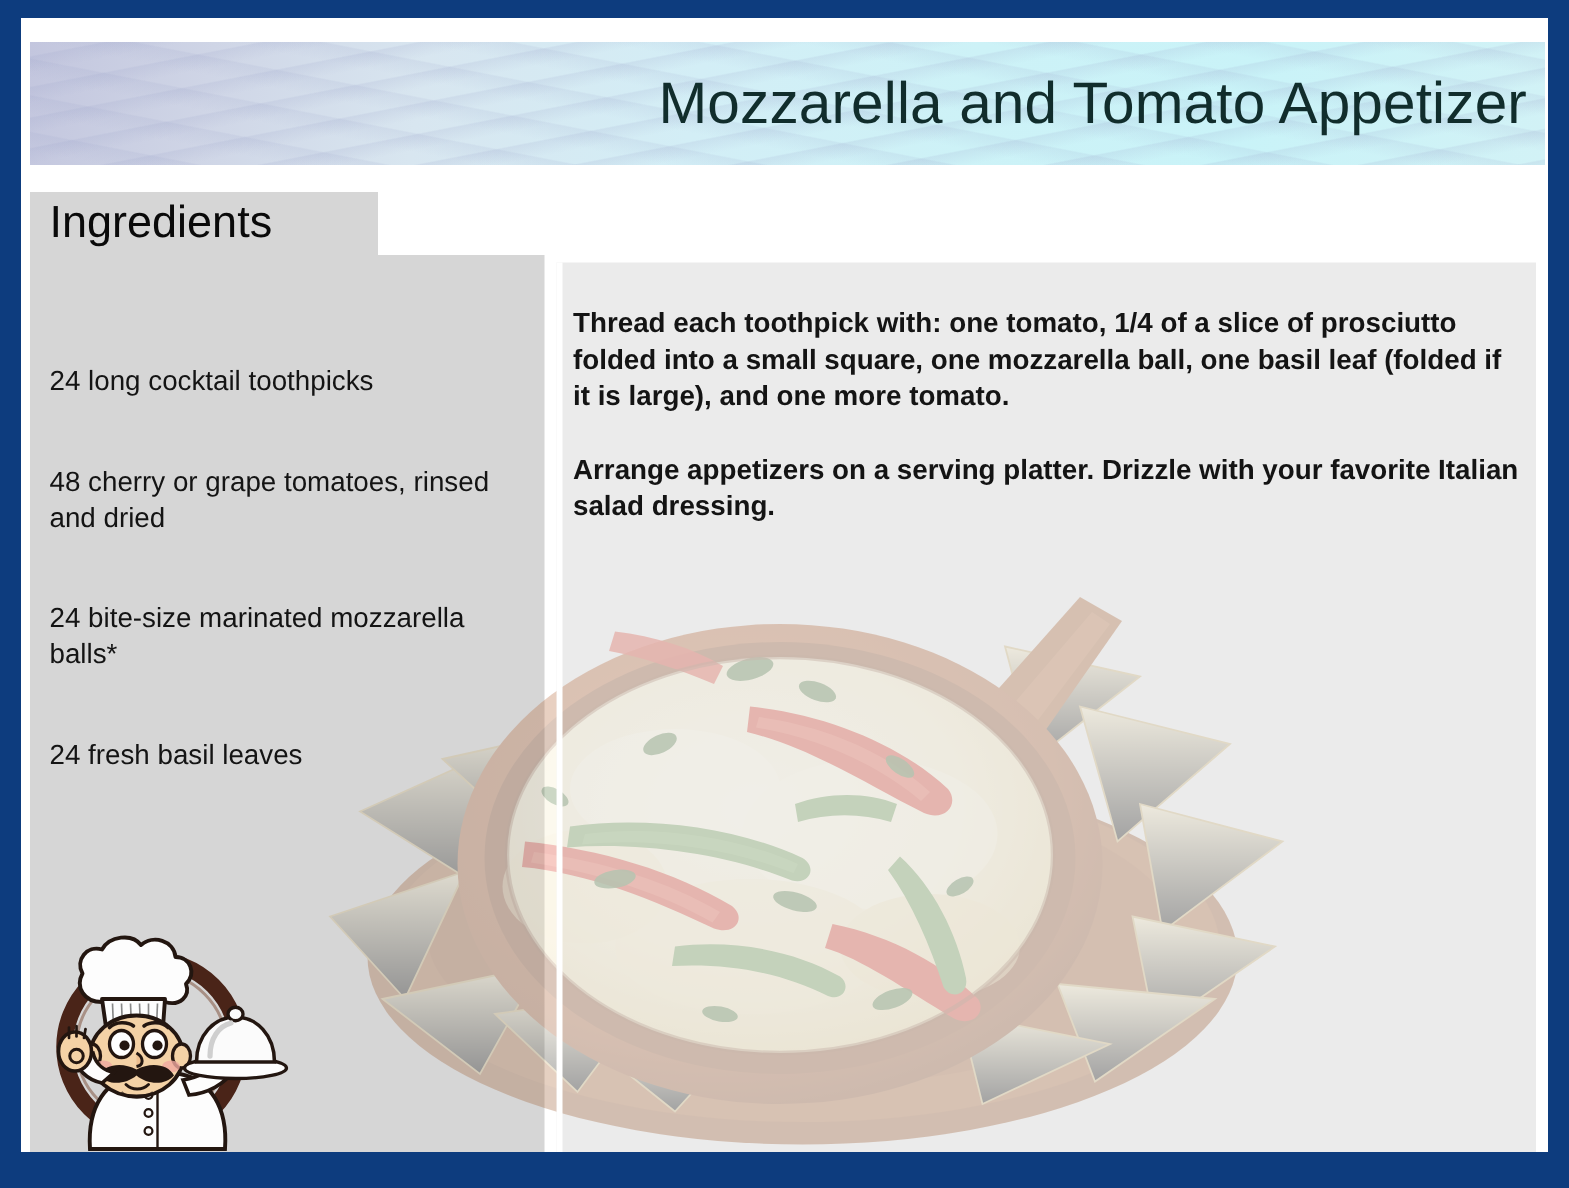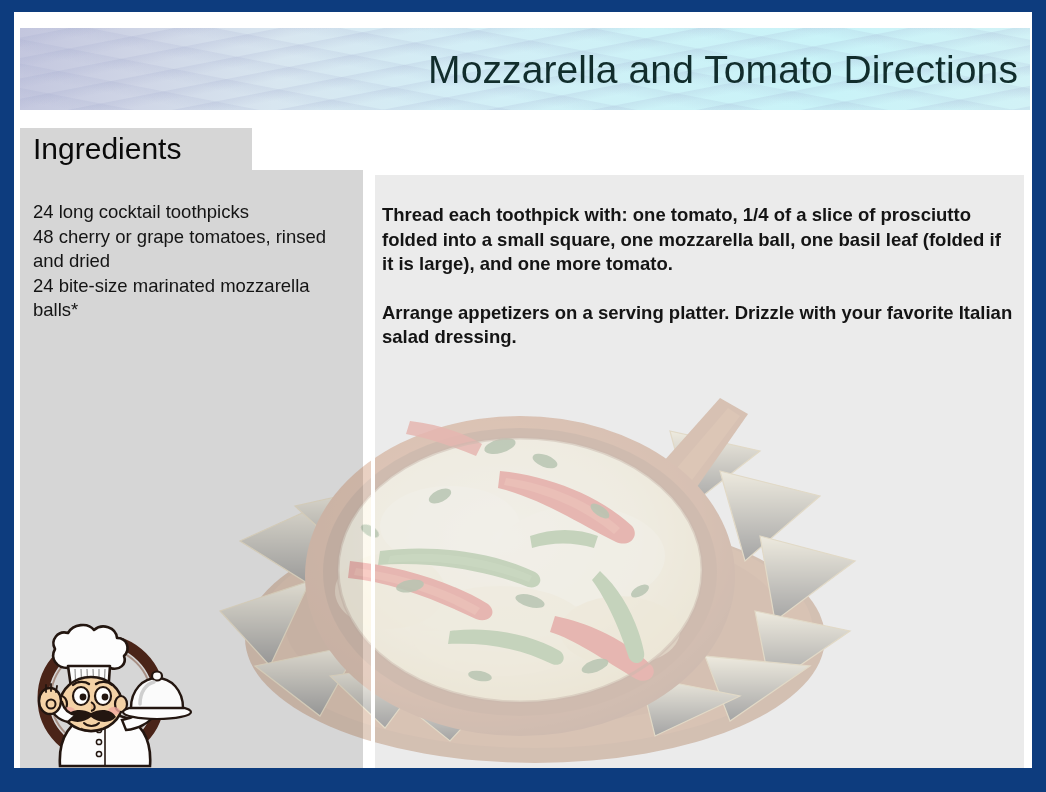--- a/index.html
+++ b/index.html
@@ -92,20 +92,21 @@
     box-sizing: border-box;
     padding: 30px 6px 0 13px;
   }
   .ingredients-list {
     font-size: 18.5px;
     line-height: 24.5px;
     color: #141414;
   }
   .ingredients-list .ing-line {
     display: block;
+    margin-top: 42px;
   }
 
   .directions-head {
     position: absolute;
     left: 357px;
     top: 120px;
     width: 171px;
     height: 43px;
     background: #ebebeb;
     box-sizing: border-box;
@@ -161,31 +162,32 @@
     height: 152px;
   }
 </style>
 </head>
 <body>
 
 <div class="slide">
   <div class="slide-inner">
 
     <div class="title-banner">
-      <div class="title-text">Mozzarella and Tomato Directions</div>
+      <div class="title-text">Mozzarella and Tomato Appetizer</div>
     </div>
 
     <div class="ingredients-head">
       <span class="head-text">Ingredients</span>
     </div>
     <div class="ingredients-panel">
       <div class="ingredients-list">
           <span class="ing-line">24 long cocktail toothpicks</span>
           <span class="ing-line">48 cherry or grape tomatoes, rinsed and dried</span>
           <span class="ing-line">24 bite-size marinated mozzarella balls*</span>
+          <span class="ing-line">24 fresh basil leaves</span>
         </div>
     </div>
 
     <div class="directions-panel">
       <p class="directions-para">Thread each toothpick with: one tomato, 1/4 of a slice of prosciutto folded into a small square, one mozzarella ball, one basil leaf (folded if it is large), and one more tomato.</p>
       <p class="directions-para">Arrange appetizers on a serving platter.  Drizzle with your favorite Italian salad dressing.</p>
     </div>
 
     <svg class="food-photo" viewBox="0 0 660 400">
       <defs>

